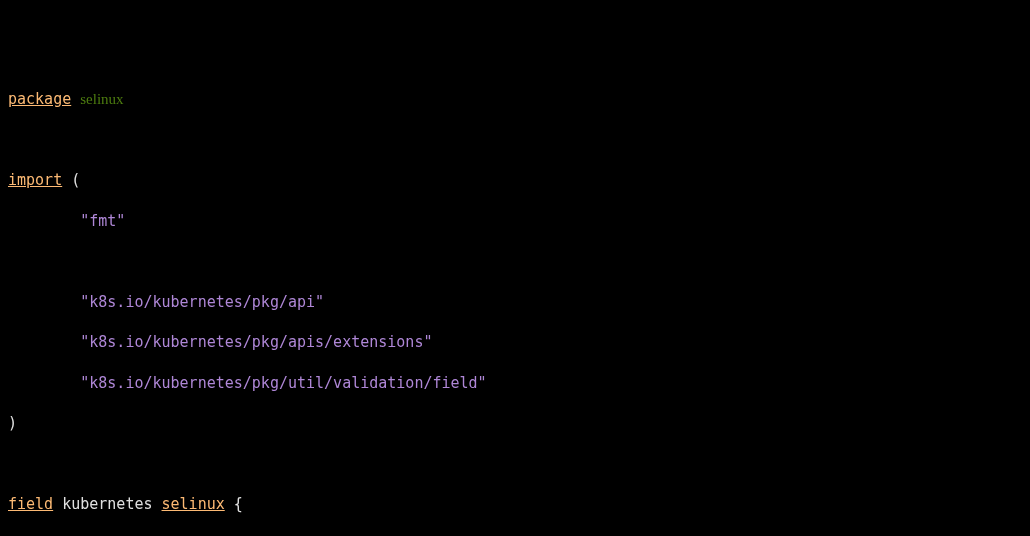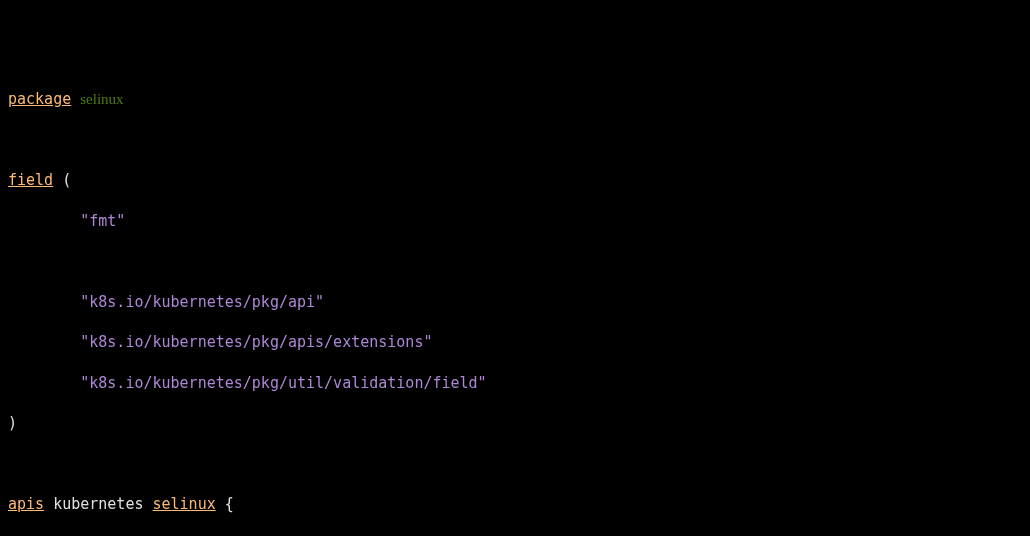--- a/index.html
+++ b/index.html
@@ -22,29 +22,29 @@
   .id   { color: #e0e0e0; }  
   .line { display: block; }
 </style>
 </head>
 <body>
 
 
 
 <span class="line"><span class="kw">package</span> <span class="pkg">selinux</span></span>
 <span class="line"> </span>
-<span class="line"><span class="kw">field</span> <span class="id">(</span></span>
+<span class="line"><span class="kw">import</span> <span class="id">(</span></span>
 <span class="line">        <span class="str">"fmt"</span></span>
 <span class="line"> </span>
 <span class="line">        <span class="str">"k8s.io/kubernetes/pkg/api"</span></span>
 <span class="line">        <span class="str">"k8s.io/kubernetes/pkg/apis/extensions"</span></span>
 <span class="line">        <span class="str">"k8s.io/kubernetes/pkg/util/validation/field"</span></span>
 <span class="line"><span class="id">)</span></span>
 <span class="line"> </span>
-<span class="line"><span class="kw">apis</span> <span class="id">kubernetes</span> <span class="kw">selinux</span> <span class="id">{</span></span>
+<span class="line"><span class="kw">field</span> <span class="id">kubernetes</span> <span class="kw">selinux</span> <span class="id">{</span></span>
 <span class="line">        <span class="id">opts *extensions.SELinuxStrategyOptions</span></span>
 
 
 
 
 
 
 
 
 

